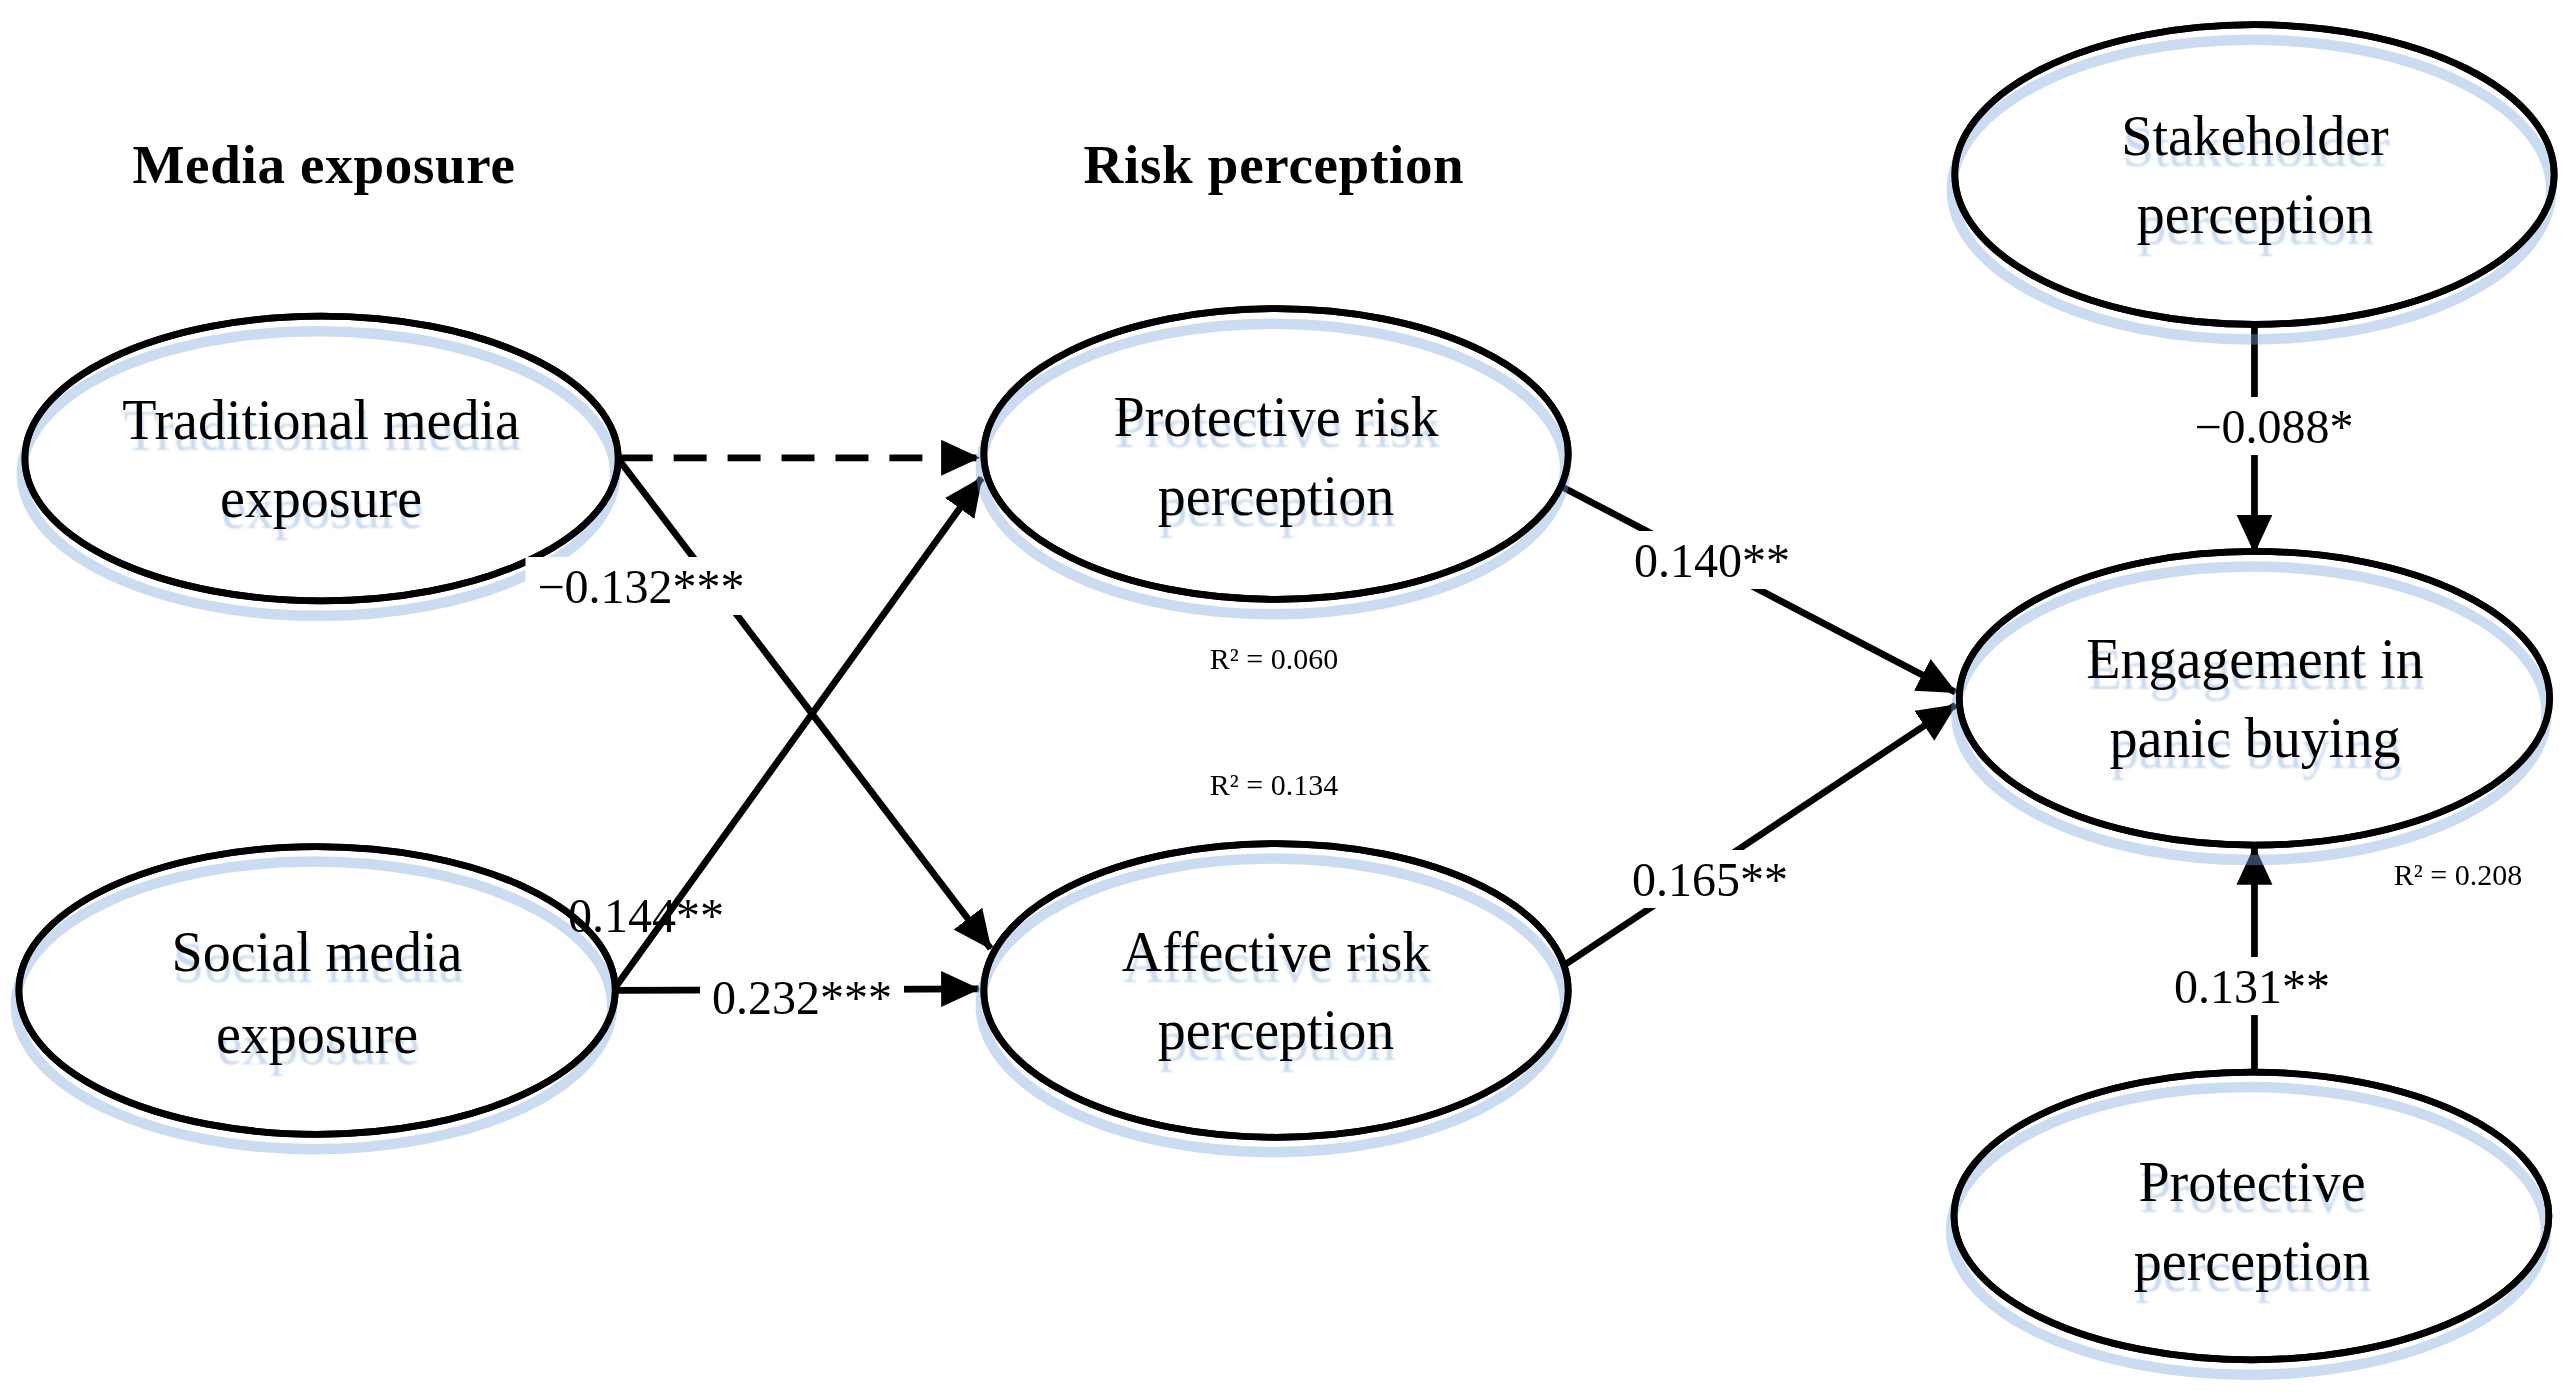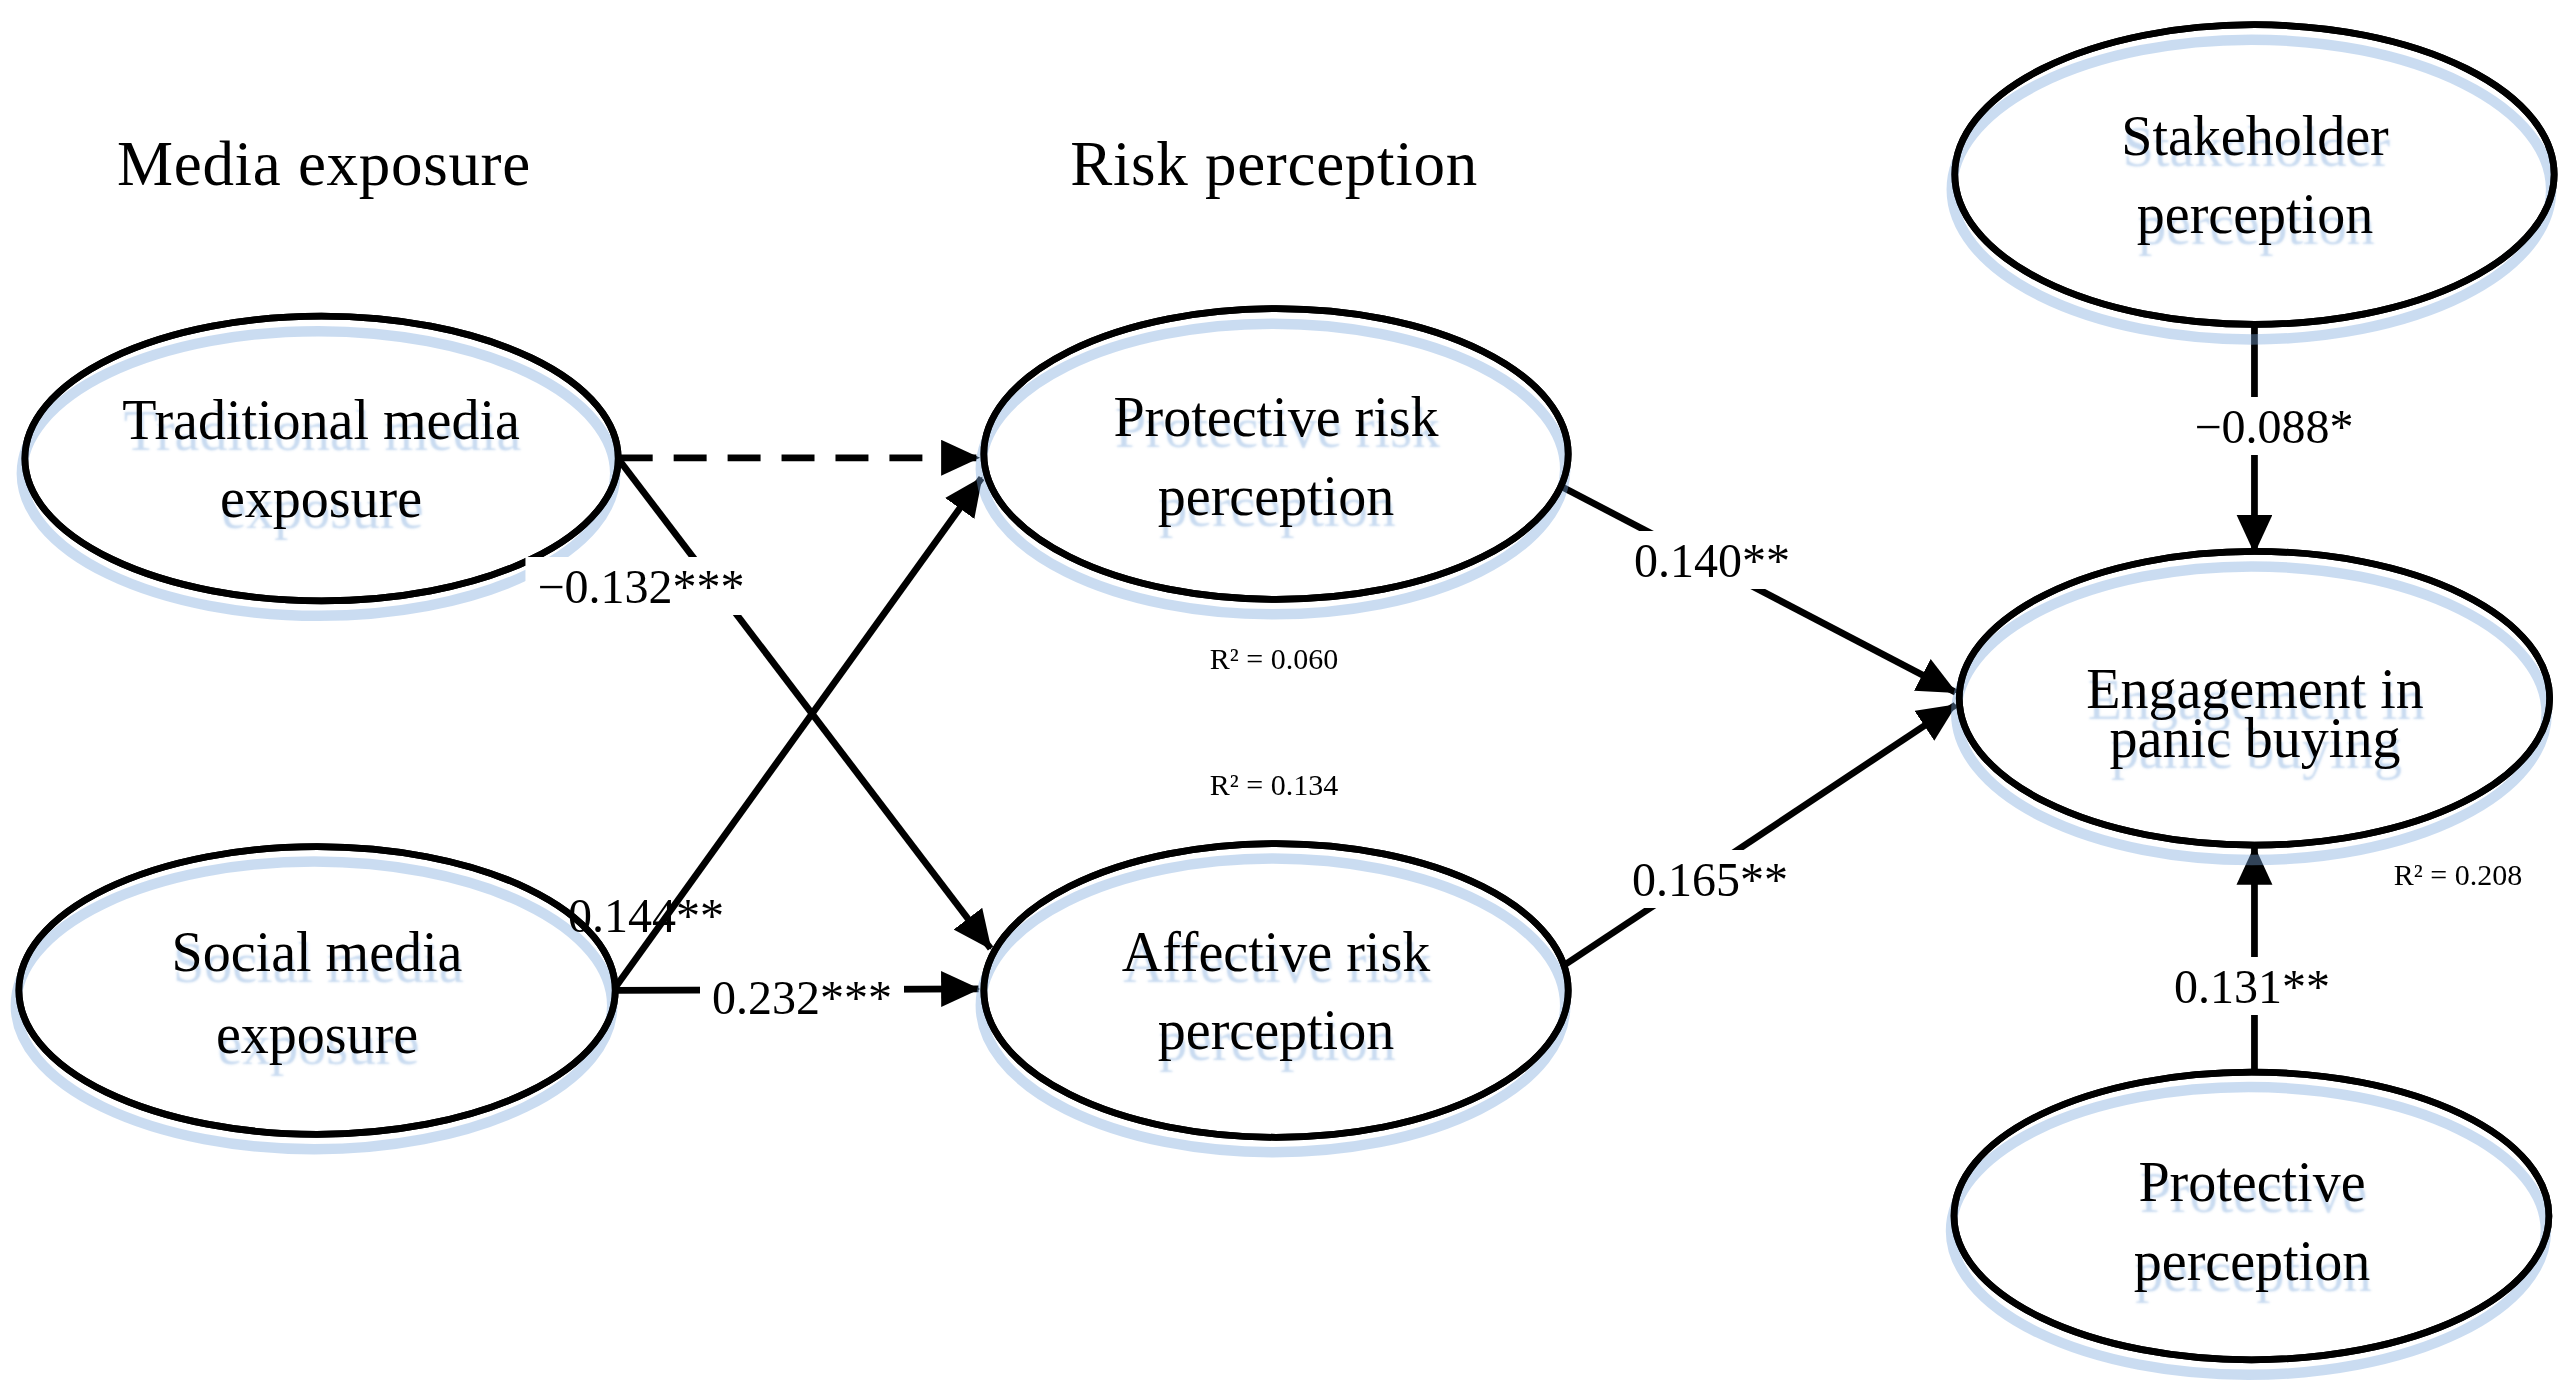--- a/index.html
+++ b/index.html
@@ -21,22 +21,22 @@
     top: 0;
   }
   .label {
     position: absolute;
     transform: translate(-50%, -50%);
     white-space: nowrap;
     color: #000000;
     text-align: center;
   }
   .section-heading {
-    font-size: 63px;
-    font-weight: normal;
+    font-size: 55px;
+    font-weight: bold;
     letter-spacing: 0.7px;
   }
   .node-line {
     font-size: 56px;
     text-shadow: 1.5px 10.5px 2.2px rgba(122, 167, 220, 0.42);
   }
   .coef {
     font-size: 48px;
     margin-top: 8px;
   }
@@ -140,21 +140,21 @@
 
   <div class="label node-line" style="left:1276px; top:417px;">Protective risk</div>
   <div class="label node-line" style="left:1276px; top:496px;">perception</div>
 
   <div class="label node-line" style="left:1276px; top:952px;">Affective risk</div>
   <div class="label node-line" style="left:1276px; top:1030px;">perception</div>
 
   <div class="label node-line" style="left:2255px; top:136px;">Stakeholder</div>
   <div class="label node-line" style="left:2255px; top:214px;">perception</div>
 
-  <div class="label node-line" style="left:2255px; top:659px;margin-top:30px;">Engagement in</div>
+  <div class="label node-line" style="left:2255px; top:659px;">Engagement in</div>
   <div class="label node-line" style="left:2255px; top:738px;">panic buying</div>
 
   <div class="label node-line" style="left:2252px; top:1182px;">Protective</div>
   <div class="label node-line" style="left:2252px; top:1261px;">perception</div>
 
   <div class="label coef on-line" style="left:641px; top:578px;">−0.132***</div>
   <div class="label coef" style="left:646px; top:907px;">0.144**</div>
   <div class="label coef on-line" style="left:802px; top:989px;">0.232***</div>
   <div class="label coef on-line" style="left:1712px; top:552px;">0.140**</div>
   <div class="label coef on-line" style="left:1710px; top:871px;">0.165**</div>

